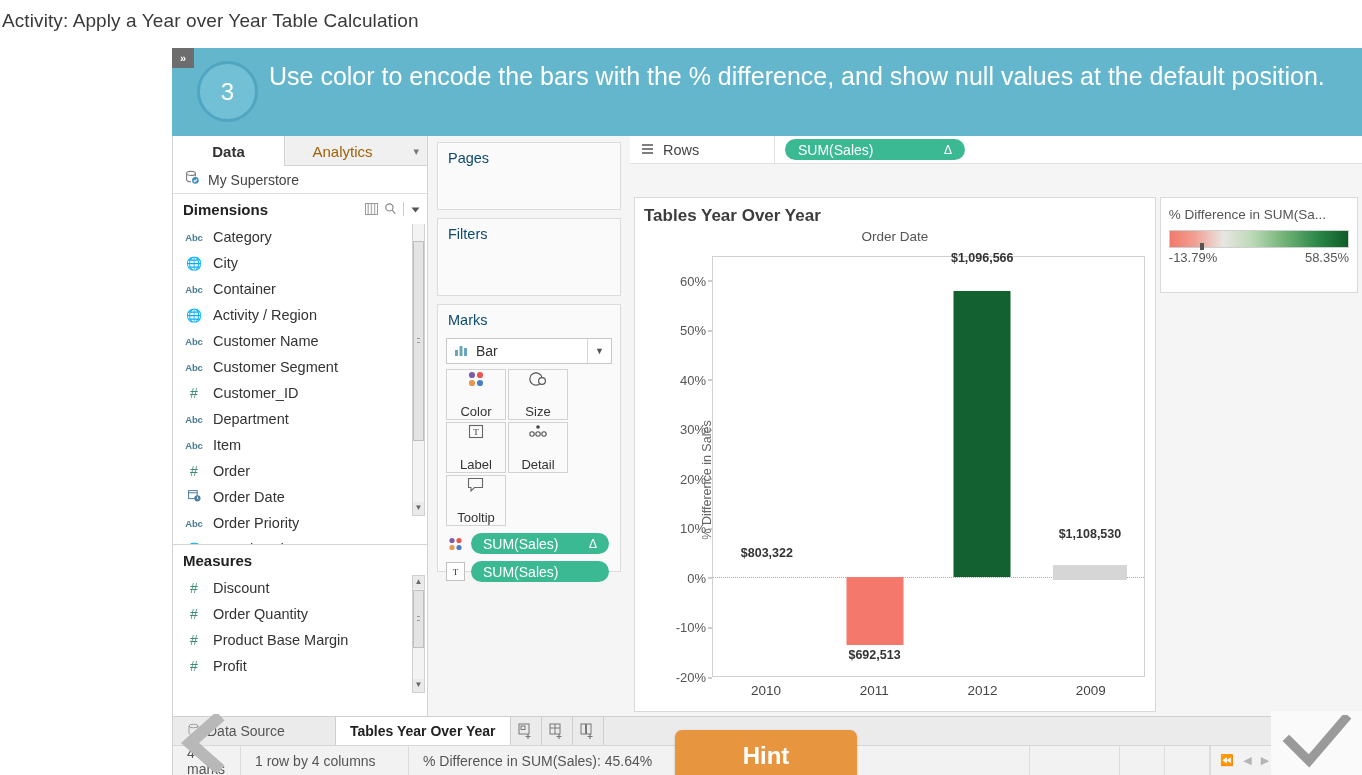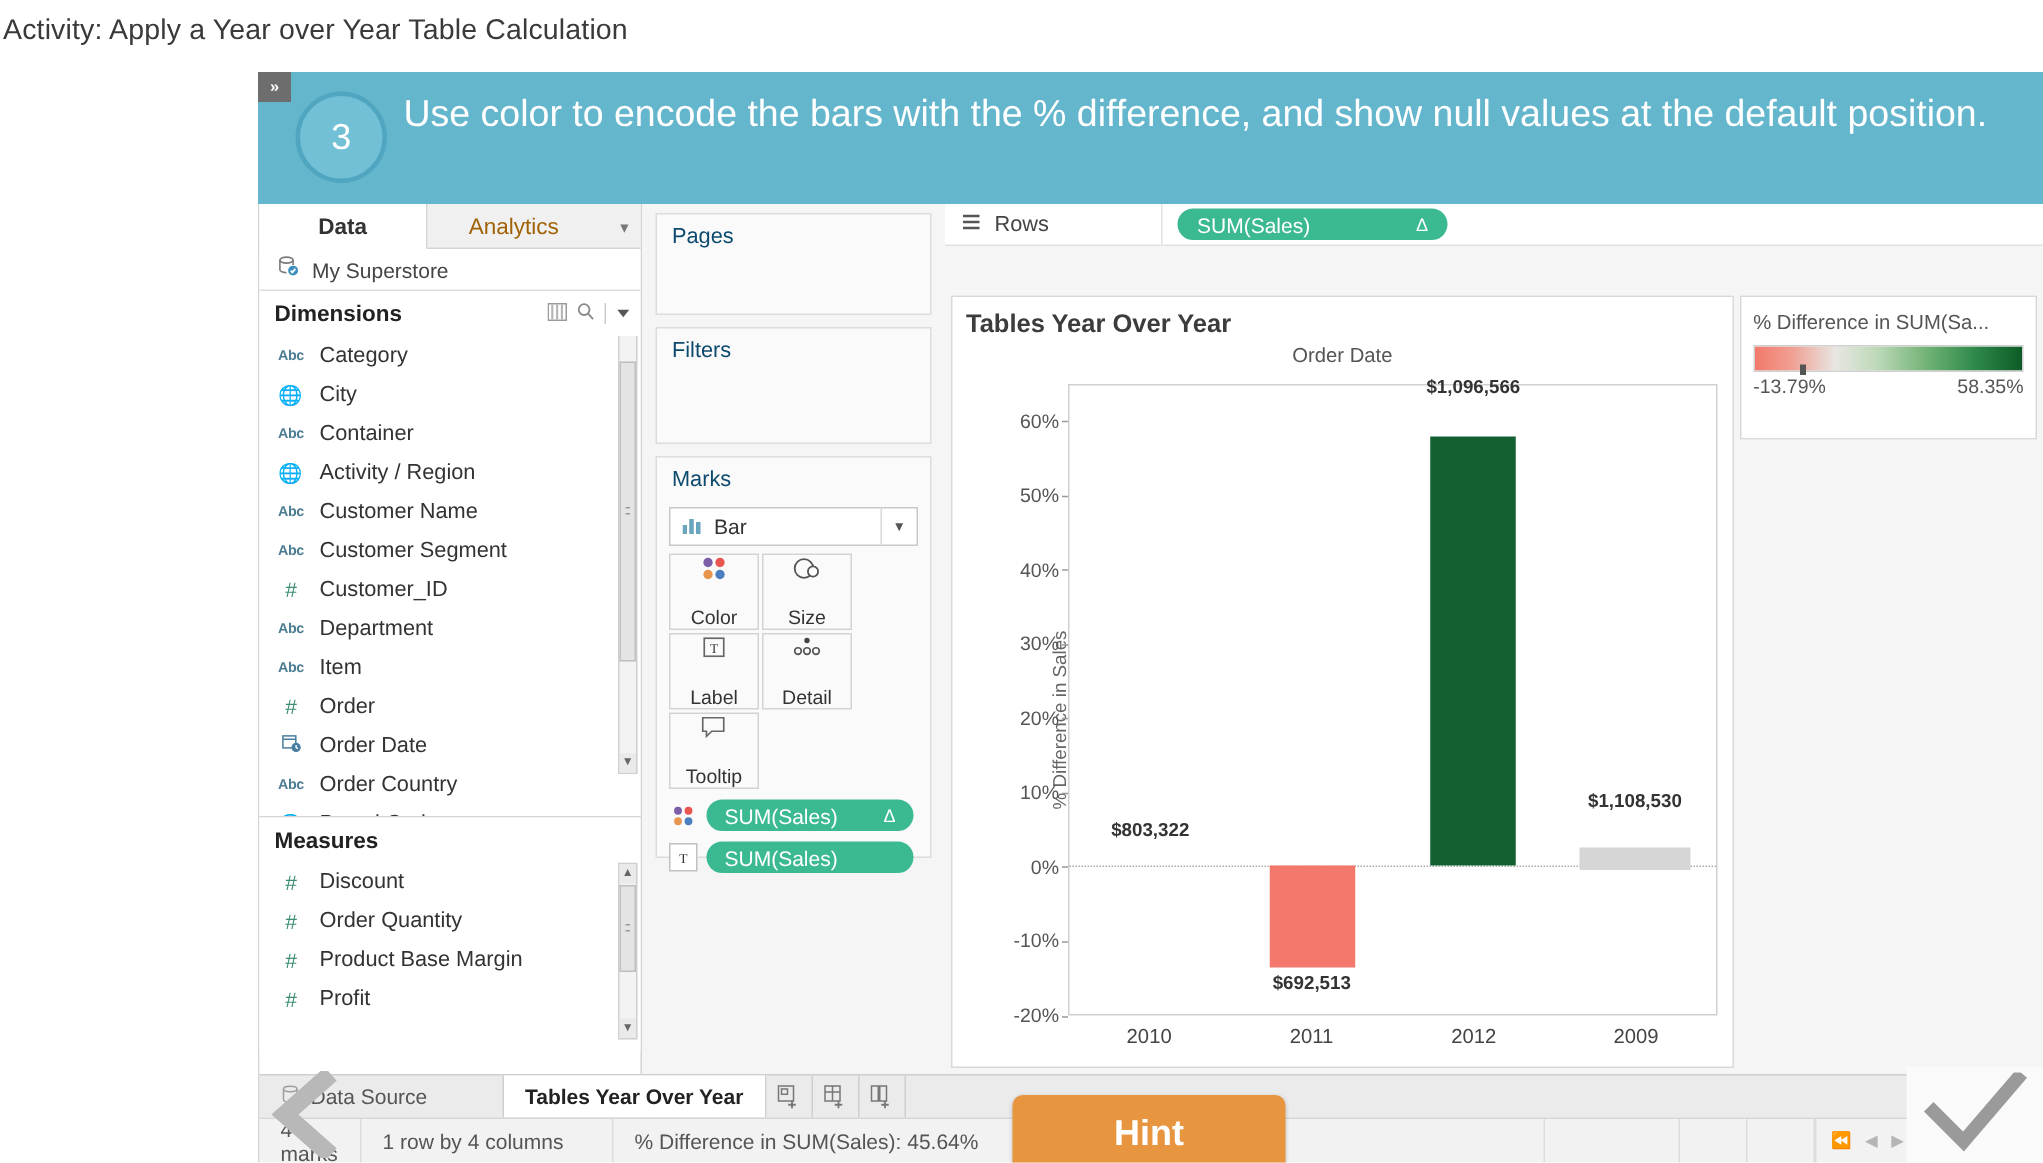--- a/index.html
+++ b/index.html
@@ -412,21 +412,21 @@
               <rect x="0.6" y="1.6" width="8.6" height="8" fill="none" stroke="#4a7d9e" stroke-width="1"></rect>
               <path d="M0.6 3.8h8.6" stroke="#4a7d9e" stroke-width="1"></path>
               <circle cx="9.4" cy="9.3" r="3.1" fill="#4a7d9e"></circle>
               <path d="M9.4 7.6v1.8l1.2.7" stroke="#fff" stroke-width="0.9" fill="none"></path>
             </svg>
           </span>
           <span>Order Date</span>
         </div>
         <div class="field">
           <span class="ftype abc">Abc</span>
-          <span>Order Country</span>
+          <span>Order Priority</span>
         </div>
         <div class="field">
           <span class="ftype geo">🌐</span>
           <span>Postal Code</span>
         </div>
 
         <div class="vscroll" style="top:-28px; height:320px;">
 
           <div class="thumb" style="top:44px; height:200px;">
             <div class="grip" style="top:96px;"></div>

